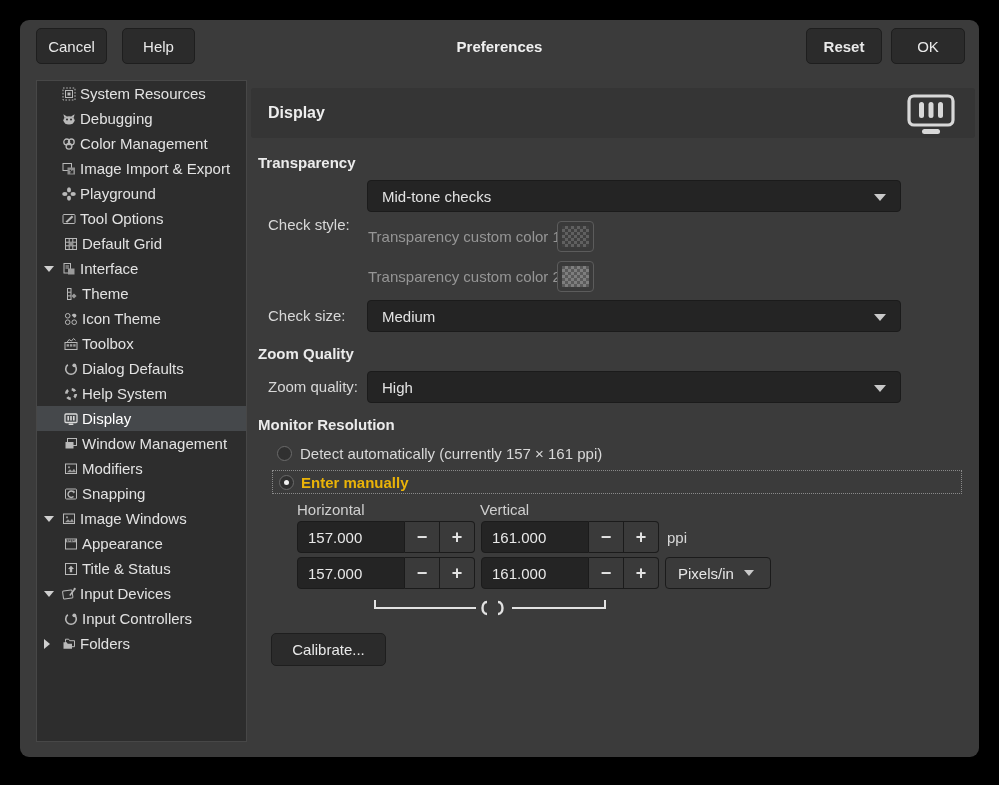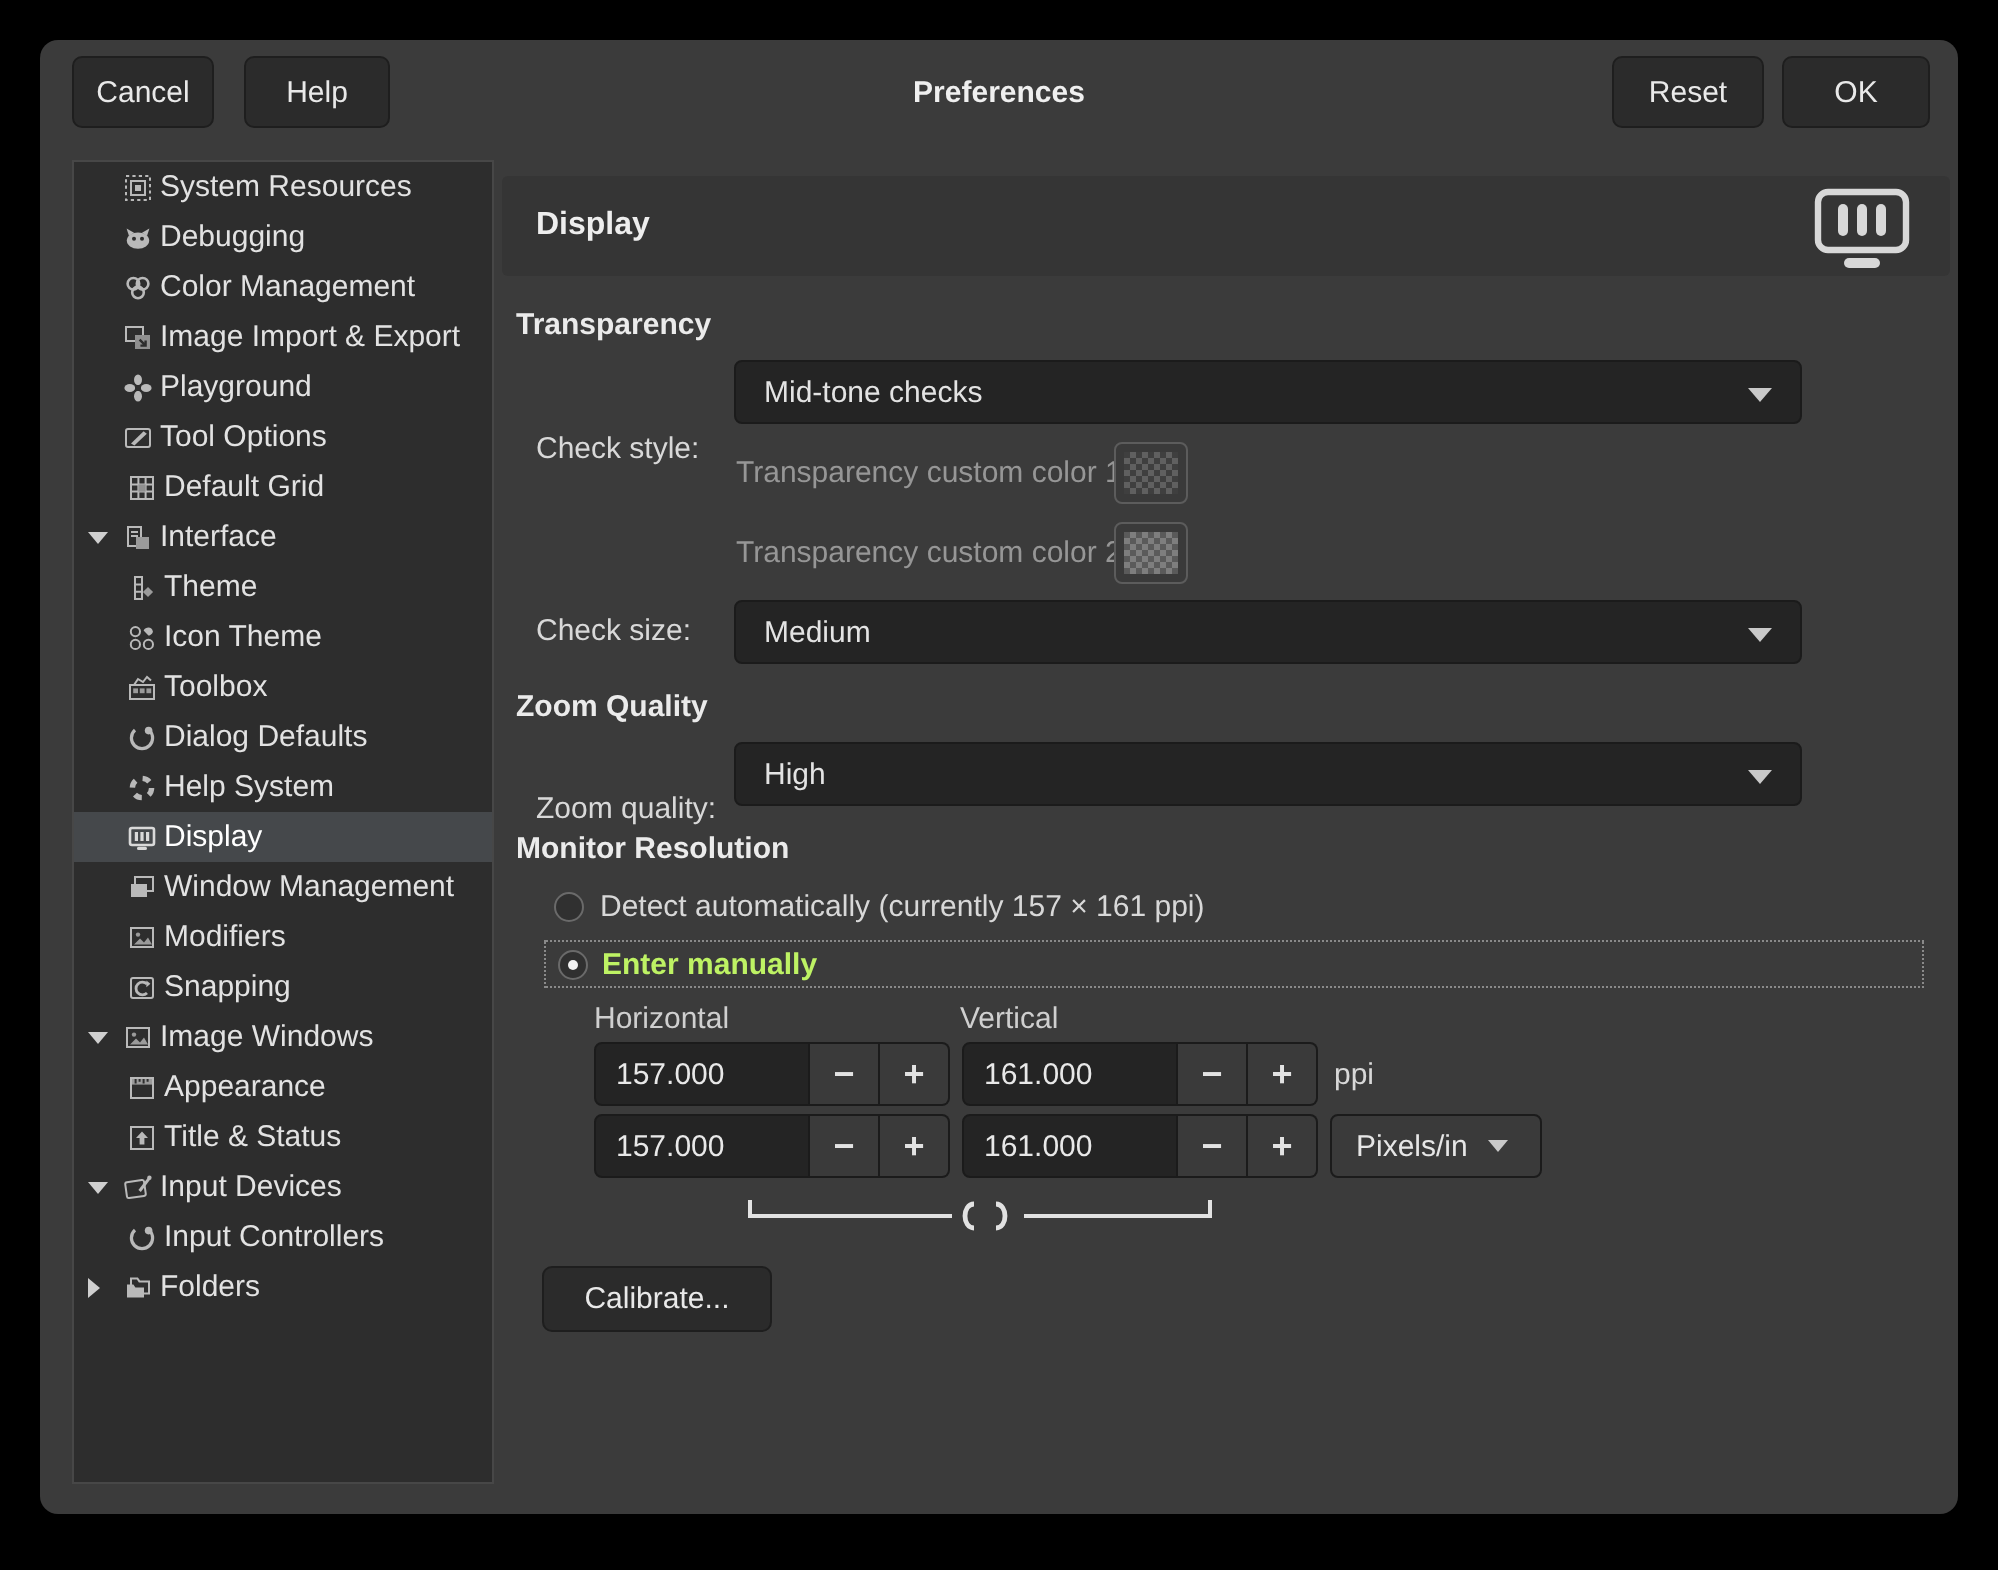--- a/index.html
+++ b/index.html
@@ -61,21 +61,21 @@
                       linear-gradient(45deg,#7e7e7e 25%,transparent 25%,transparent 75%,#7e7e7e 75%);
      background-size:6px 6px; background-position:0 0,3px 3px; background-color:#5a5a5a; }
 
   .radio { position:absolute; width:15px; height:15px; border-radius:50%;
            background:#303030; border:1px solid #6a6a6a; }
   .radio.on::after { content:""; position:absolute; left:4px; top:4px; width:5px; height:5px;
                      border-radius:50%; background:#f2f2f2; }
   .manual-box { position:absolute; left:252px; top:450px; width:690px; height:24px;
                 border:1px dotted #8a8a8a; display:flex; align-items:center; }
   .manual-box .radio { position:relative; margin-left:6px; }
-  .manual-box .mlabel { font-size:15px; font-weight:bold; color:#bef264; margin-left:7px; }
+  .manual-box .mlabel { font-size:15px; font-weight:bold; color:#eab308; margin-left:7px; }
 
   .spin { position:absolute; height:32px; display:flex; }
   .spin .val { width:108px; background:#242424; border:1px solid #1b1b1b;
                border-radius:4px 0 0 4px; color:#e8e8e8; font-size:15px;
                display:flex; align-items:center; padding-left:10px; }
   .spin .sbtn { width:35px; background:#3a3a3a; border:1px solid #1b1b1b; border-left:none;
                 color:#e2e2e2; font-size:18px; font-weight:bold;
                 display:flex; align-items:center; justify-content:center; }
   .spin .sbtn.plus { border-radius:0 4px 4px 0; }
 
@@ -90,21 +90,21 @@
                color:#e9e9e9; font-size:15px; display:flex; align-items:center; justify-content:center; }
 </style>
 </head>
 <body>
 
 <div class="dialog">
 
   <div class="win-title">Preferences</div>
   <div class="tb-btn" style="left:16px;width:71px;">Cancel</div>
   <div class="tb-btn" style="left:102px;width:73px;">Help</div>
-  <div class="tb-btn" style="left:786px;width:76px;">Reset</div>
+  <div class="tb-btn" style="left:786px;width:76px;font-weight:bold;">Reset</div>
   <div class="tb-btn" style="left:871px;width:74px;">OK</div>
 
   <div class="sidebar">
 
     <div class="srow">
       <span class="exp"></span>
       <span class="ic">
           <svg width="16" height="16" viewBox="0 0 16 16">
             <rect x="2" y="2" width="12" height="12" fill="none" stroke="#b9b9b9" stroke-dasharray="1.6 1.6"></rect>
             <rect x="4.5" y="4.5" width="7" height="7" fill="none" stroke="#b9b9b9"></rect>
@@ -399,21 +399,21 @@
   <div class="swatch lighter" style="left:537px;top:241px;">
       <div class="checks"></div>
     </div>
 
   <div class="lbl" style="left:248px;top:287px;">Check size:</div>
   <div class="combo" style="top:280px;">
     <span>Medium</span>
   </div>
 
   <div class="h2" style="left:238px;top:325px;">Zoom Quality</div>
-  <div class="lbl" style="left:248px;top:358px;margin-top:18px;">Zoom quality:</div>
+  <div class="lbl" style="left:248px;top:358px;">Zoom quality:</div>
   <div class="combo" style="top:351px;">
     <span>High</span>
   </div>
 
   <div class="h2" style="left:238px;top:396px;">Monitor Resolution</div>
 
   <div class="radio" style="left:257px;top:426px;"></div>
   <div class="lbl" style="left:280px;top:425px;">Detect automatically (currently 157 × 161 ppi)</div>
 
   <div class="manual-box">

